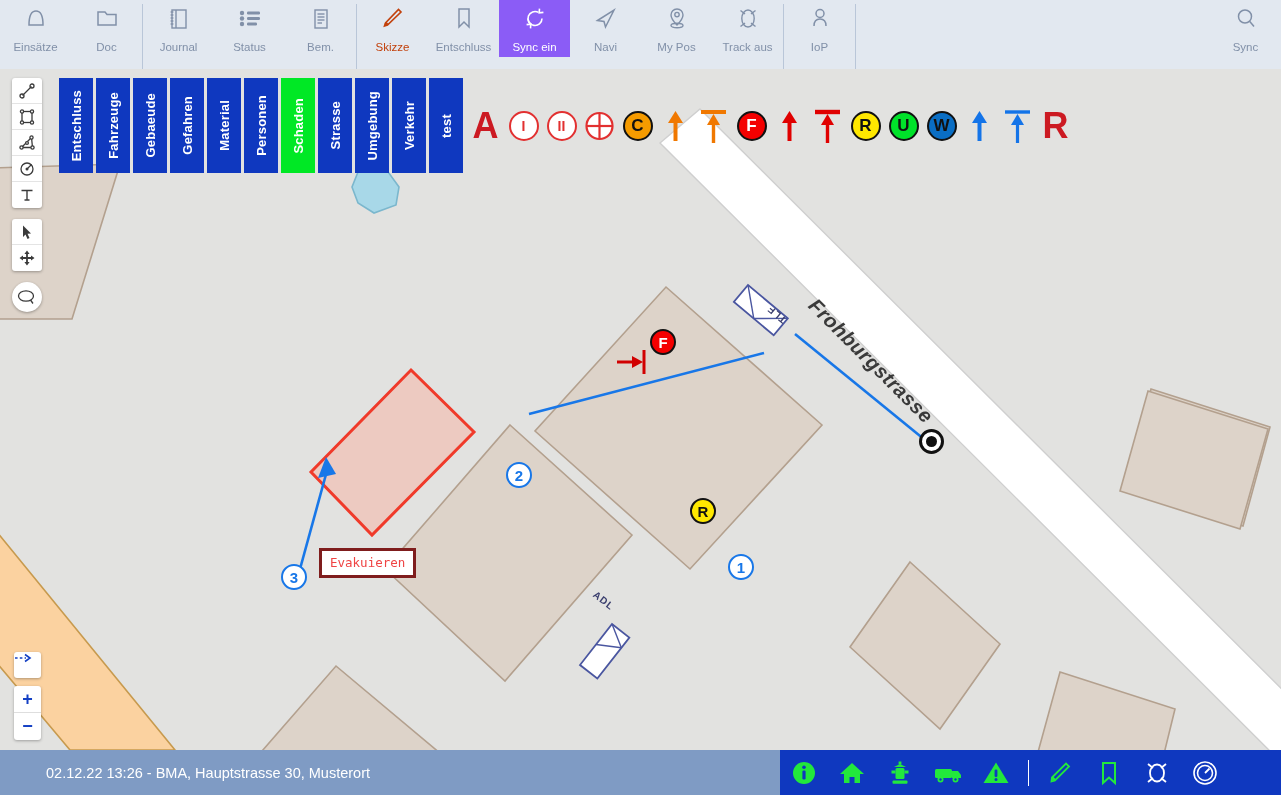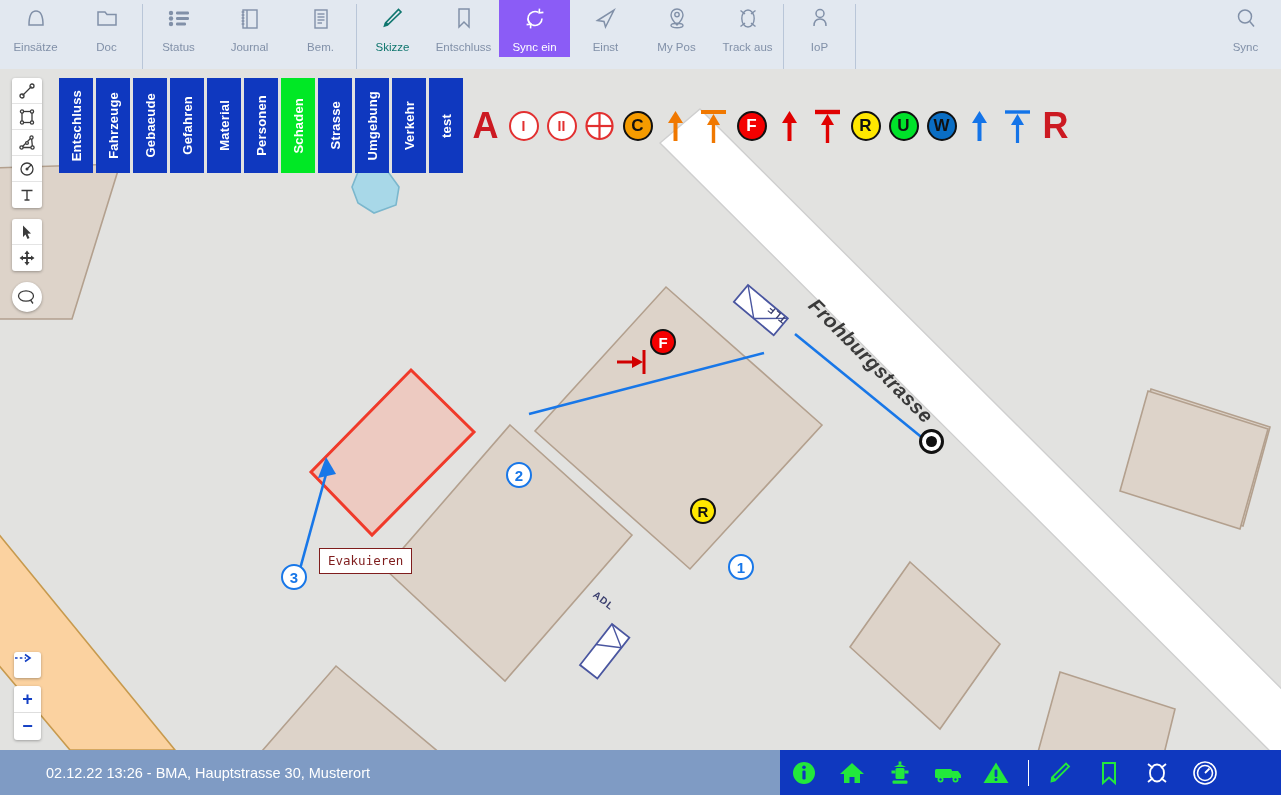--- a/index.html
+++ b/index.html
@@ -25,21 +25,21 @@
     width: 71px; height: 57px;
     display: flex; flex-direction: column;
     align-items: center; justify-content: center;
     gap: 9px;
     color: #8190a8;
     cursor: pointer;
     user-select: none;
   }
   .tb-item .lbl { font-size: 11.5px; line-height: 12px; white-space: nowrap; }
   .tb-item svg { display: block; }
-  .tb-item.active { color: #0f766e; align-items: center; }
+  .tb-item.active { color: #c2410c; align-items: center; }
   .tb-item.sync { background: #8b5cf6; color: #ffffff; }
   .tb-spacer { flex: 1 1 auto; }
 
   
   .toolrail {
     position: absolute; left: 12px; top: 78px;
     width: 30px; z-index: 40;
   }
   .tool-stack {
     background: #ffffff;
@@ -128,23 +128,23 @@
     display: flex; align-items: center; justify-content: center;
     font-size: 18px; color: #1440c4; cursor: pointer;
   }
   .zoom-half:first-child { border-bottom: 1px solid #dedede; }
 
   .map-label {
     position: absolute;
     background: #ffffff;
     font-family: "DejaVu Sans Mono", monospace;
     font-size: 12.5px;
-    color: #7f1d1d;
+    color: #ef4444;
     padding: 4px 8px 5px 8px;
-    border: 1px solid #7f1d1d;
+    border: 3px solid #7f1d1d;
     white-space: nowrap;
     z-index: 22;
   }
 
   .street-name {
     position: absolute;
     font-size: 20px; font-style: italic; font-weight: bold;
     color: #3a3a3a;
     letter-spacing: .5px;
     white-space: nowrap;
@@ -224,49 +224,49 @@
             <path d="M4 20 V7 H11 L13 9.5 H22 V20 Z"></path>
           </svg>
         </span>
         <span class="lbl">Doc</span>
       </div>
     </div>
 
     <div class="tb-sep"></div>
 
     <div class="tb-group">
-      <div class="tb-item">
-        <span>
-          <svg width="26" height="27" viewBox="0 0 26 27" fill="currentColor">
-            <circle cx="5" cy="8" r="2.2"></circle>
-              <rect x="10" y="6.6" width="13" height="2.8" rx="1.2"></rect>
-            <circle cx="5" cy="13.5" r="2.2"></circle>
-              <rect x="10" y="12.1" width="13" height="2.8" rx="1.2"></rect>
-            <circle cx="5" cy="19" r="2.2"></circle>
-              <rect x="10" y="17.6" width="10" height="2.8" rx="1.2"></rect>
-          </svg>
-        </span>
-        <span class="lbl">Status</span>
-      </div>
       <div class="tb-item">
         <span>
           <svg width="26" height="27" viewBox="0 0 26 27" fill="none" stroke="currentColor" stroke-width="1.4">
             <rect x="6" y="5" width="14" height="18"></rect>
               <line x1="10" y1="5" x2="10" y2="23"></line>
             <line x1="4.6" y1="7" x2="7.4" y2="7"></line>
               <line x1="4.6" y1="10" x2="7.4" y2="10"></line>
             <line x1="4.6" y1="13" x2="7.4" y2="13"></line>
               <line x1="4.6" y1="16" x2="7.4" y2="16"></line>
             <line x1="4.6" y1="19" x2="7.4" y2="19"></line>
           </svg>
         </span>
         <span class="lbl">Journal</span>
       </div>
       <div class="tb-item">
         <span>
+          <svg width="26" height="27" viewBox="0 0 26 27" fill="currentColor">
+            <circle cx="5" cy="8" r="2.2"></circle>
+              <rect x="10" y="6.6" width="13" height="2.8" rx="1.2"></rect>
+            <circle cx="5" cy="13.5" r="2.2"></circle>
+              <rect x="10" y="12.1" width="13" height="2.8" rx="1.2"></rect>
+            <circle cx="5" cy="19" r="2.2"></circle>
+              <rect x="10" y="17.6" width="10" height="2.8" rx="1.2"></rect>
+          </svg>
+        </span>
+        <span class="lbl">Status</span>
+      </div>
+      <div class="tb-item">
+        <span>
           <svg width="26" height="27" viewBox="0 0 26 27" fill="none" stroke="currentColor" stroke-width="1.4">
             <rect x="7" y="5" width="12" height="18"></rect>
             <line x1="9.5" y1="9" x2="16.5" y2="9"></line>
               <line x1="9.5" y1="12" x2="16.5" y2="12"></line>
             <line x1="9.5" y1="15" x2="16.5" y2="15"></line>
               <line x1="9.5" y1="18" x2="14" y2="18"></line>
           </svg>
         </span>
         <span class="lbl">Bem.</span>
       </div>
@@ -302,21 +302,21 @@
           </svg>
         </span>
         <span class="lbl">Sync ein</span>
       </div>
       <div class="tb-item">
         <span>
           <svg width="26" height="27" viewBox="0 0 26 27" fill="none" stroke="currentColor" stroke-width="1.5">
             <path d="M4.5 15.5 L21 5 L12.5 22 L11 16.5 Z"></path>
           </svg>
         </span>
-        <span class="lbl">Einst</span>
+        <span class="lbl">Navi</span>
       </div>
       <div class="tb-item">
         <span>
           <svg width="26" height="27" viewBox="0 0 26 27" fill="none" stroke="currentColor" stroke-width="1.4">
             <path d="M13 4 C9.5 4 7 6.6 7 10 C7 14 13 20 13 20 C13 20 19 14 19 10 C19 6.6 16.5 4 13 4 Z"></path>
             <circle cx="13" cy="9.6" r="2.2"></circle>
             <ellipse cx="13" cy="20.5" rx="6" ry="2.2"></ellipse>
           </svg>
         </span>
         <span class="lbl">My Pos</span>

